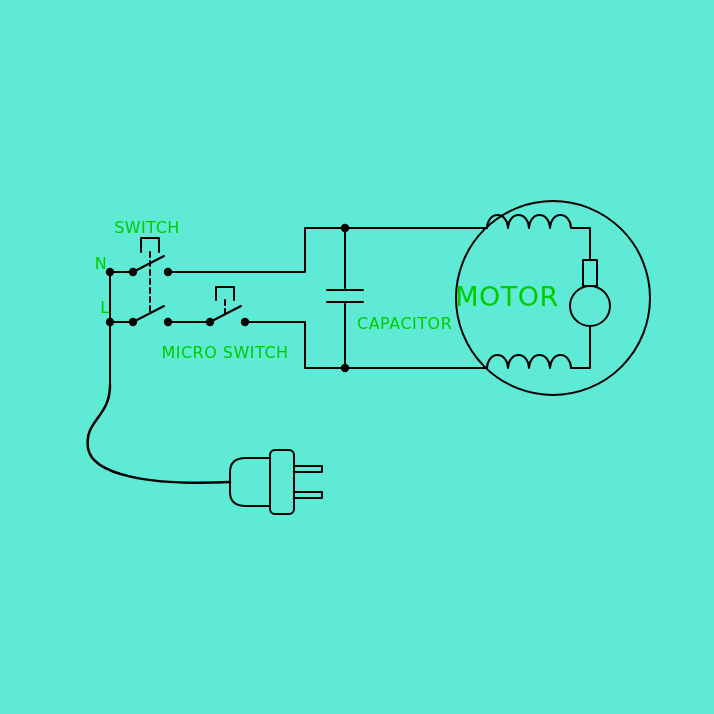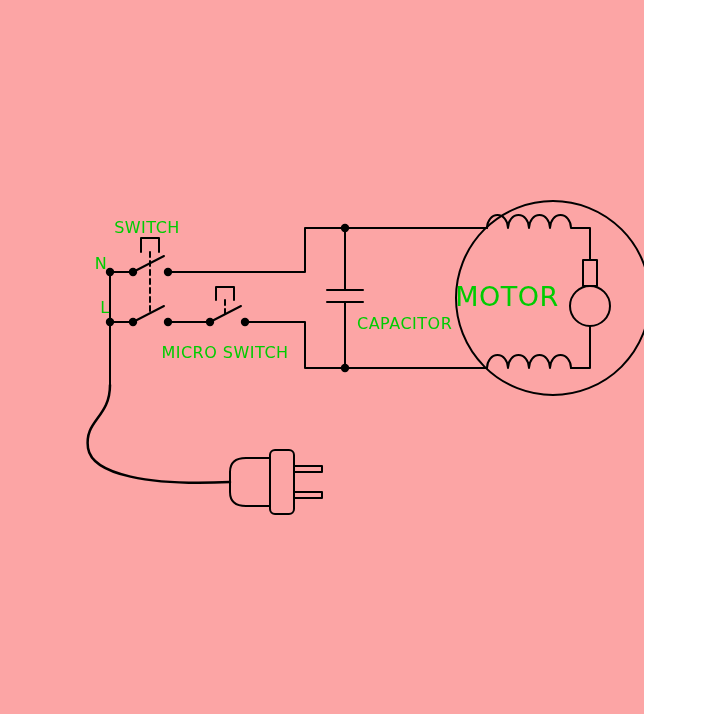--- a/index.html
+++ b/index.html
@@ -7,23 +7,23 @@
     padding: 0;
   }
   body {
     width: 714px;
     height: 714px;
     background: #ffffff;
     font-family: "DejaVu Sans", "Liberation Sans", sans-serif;
   }
   .stage {
     position: relative;
-    width: 644px;
+    width: 714px;
     height: 714px;
-    background: #fca5a5;
+    background: #5eead4;
     overflow: hidden;
   }
   svg text {
     font-family: "DejaVu Sans", "Liberation Sans", sans-serif;
     letter-spacing: 0.5px;
   }
 </style>
 </head>
 <body>
 

